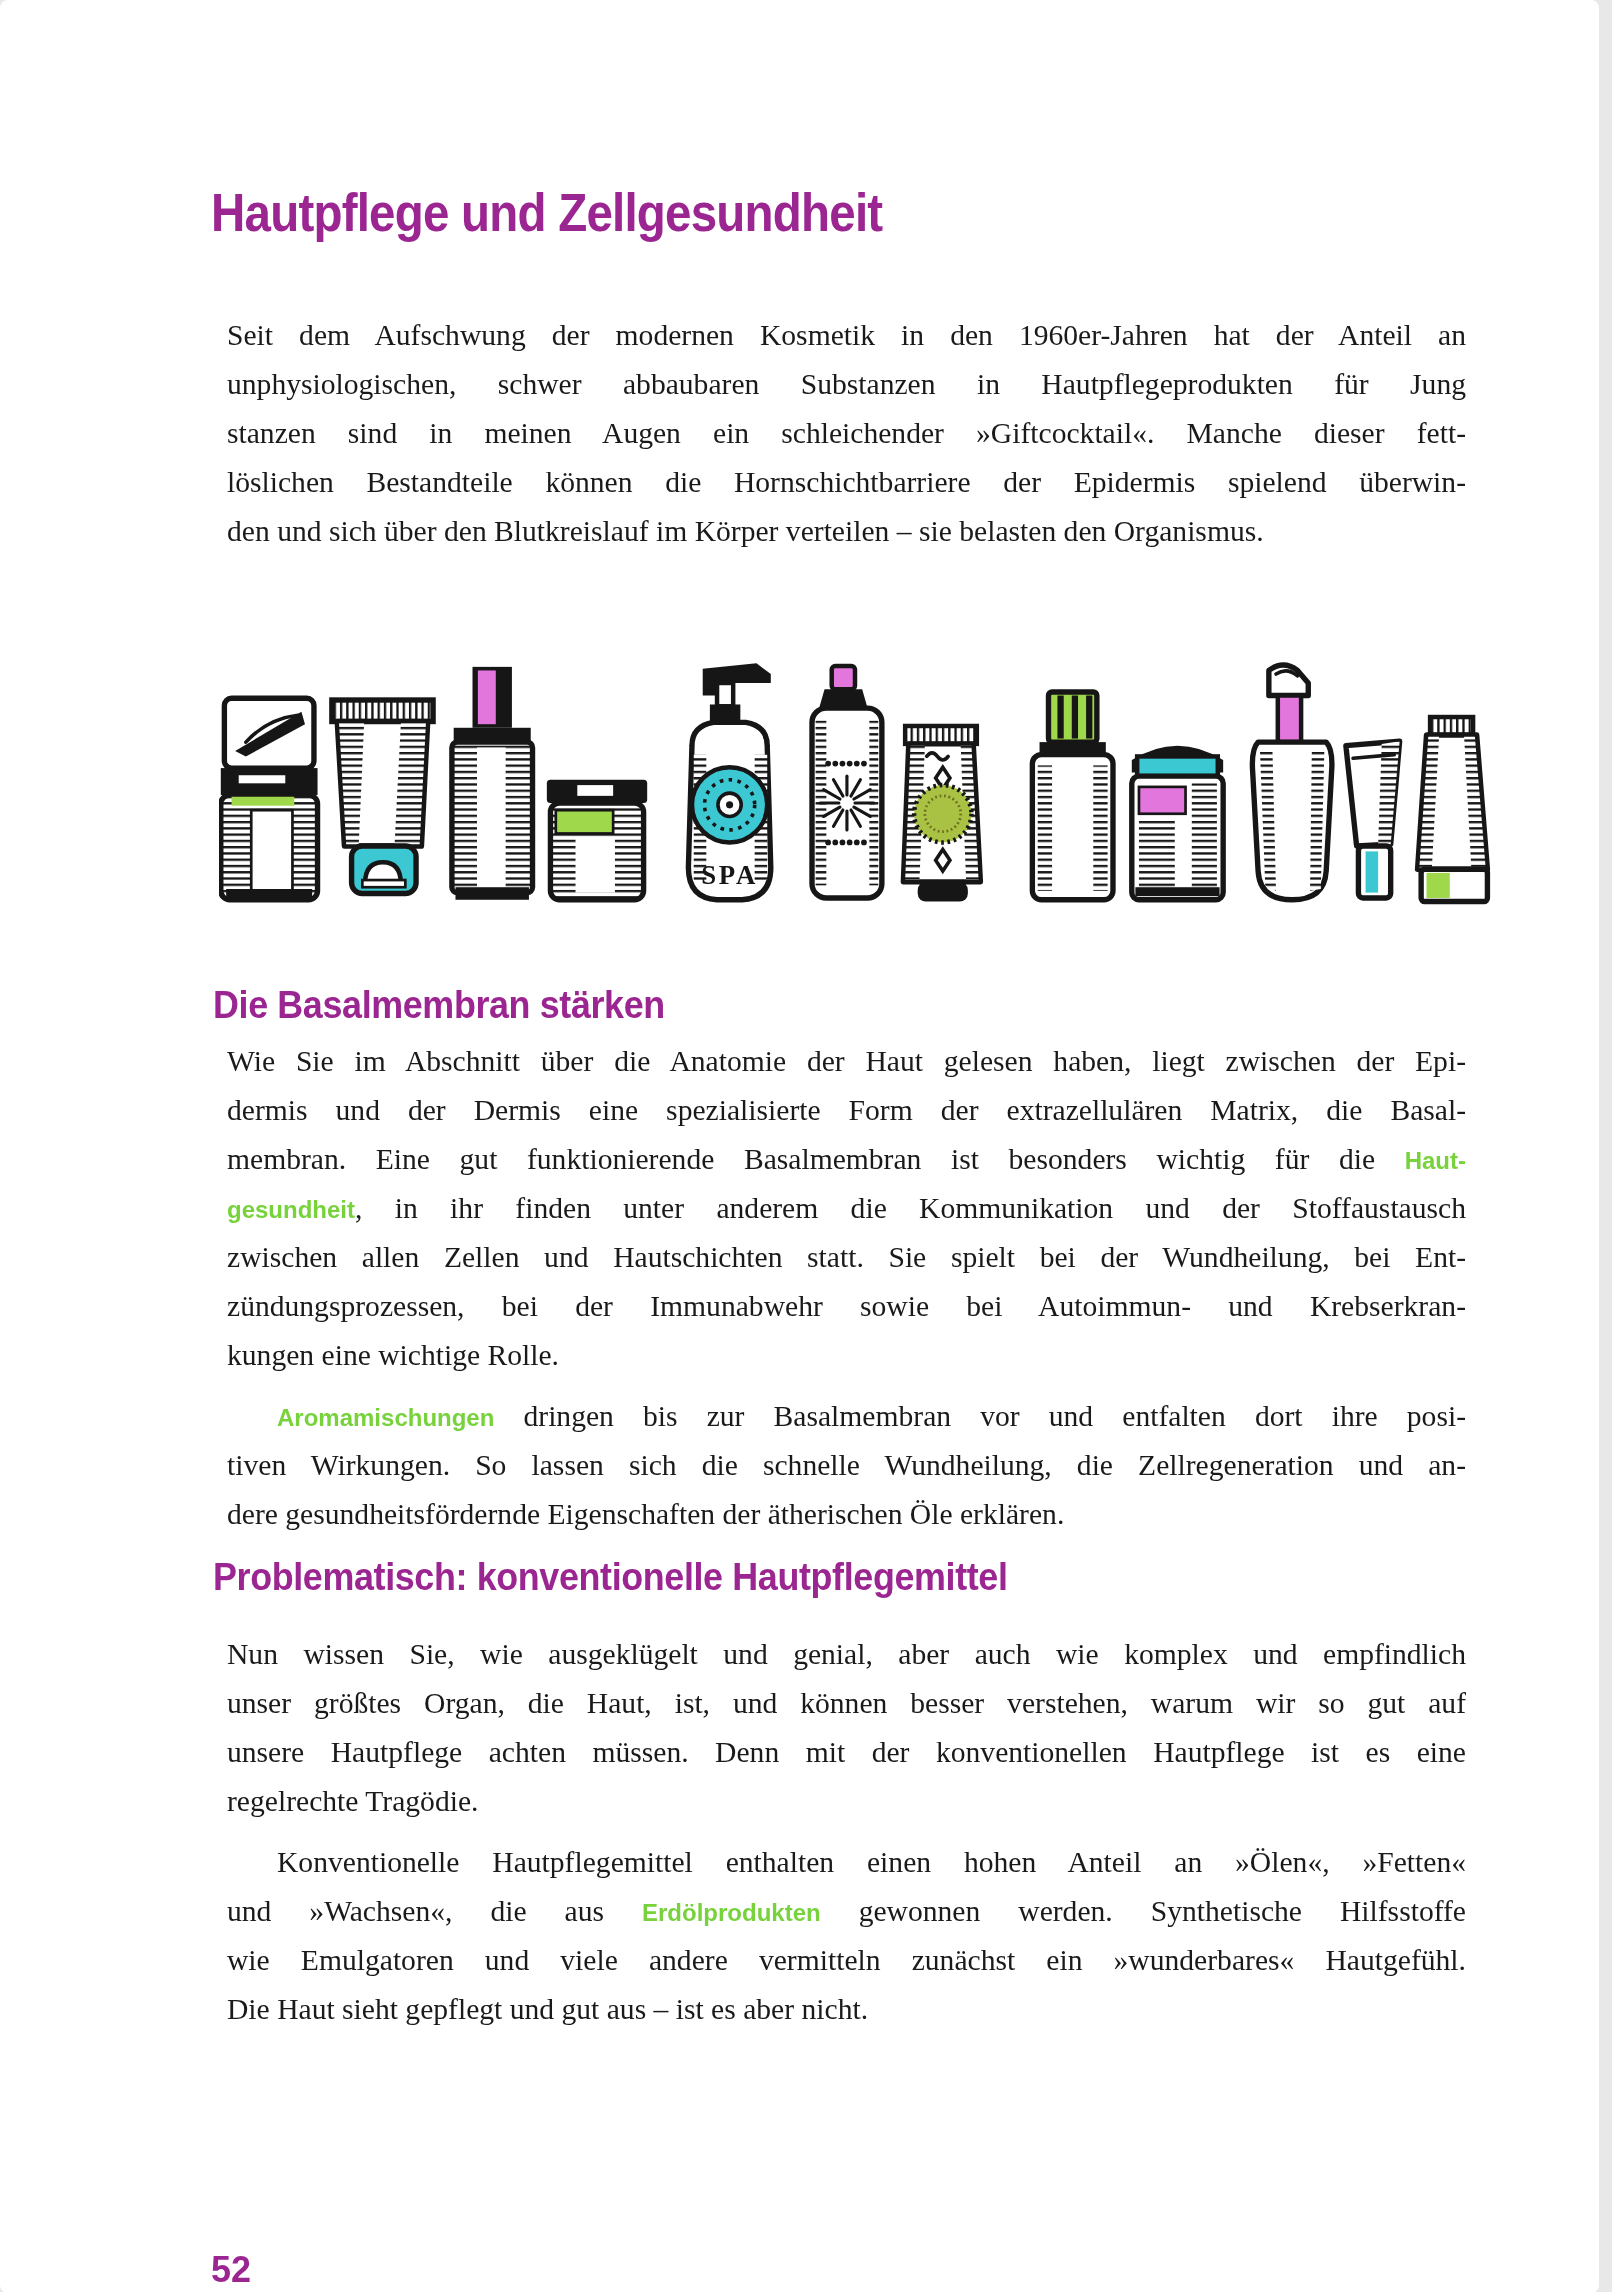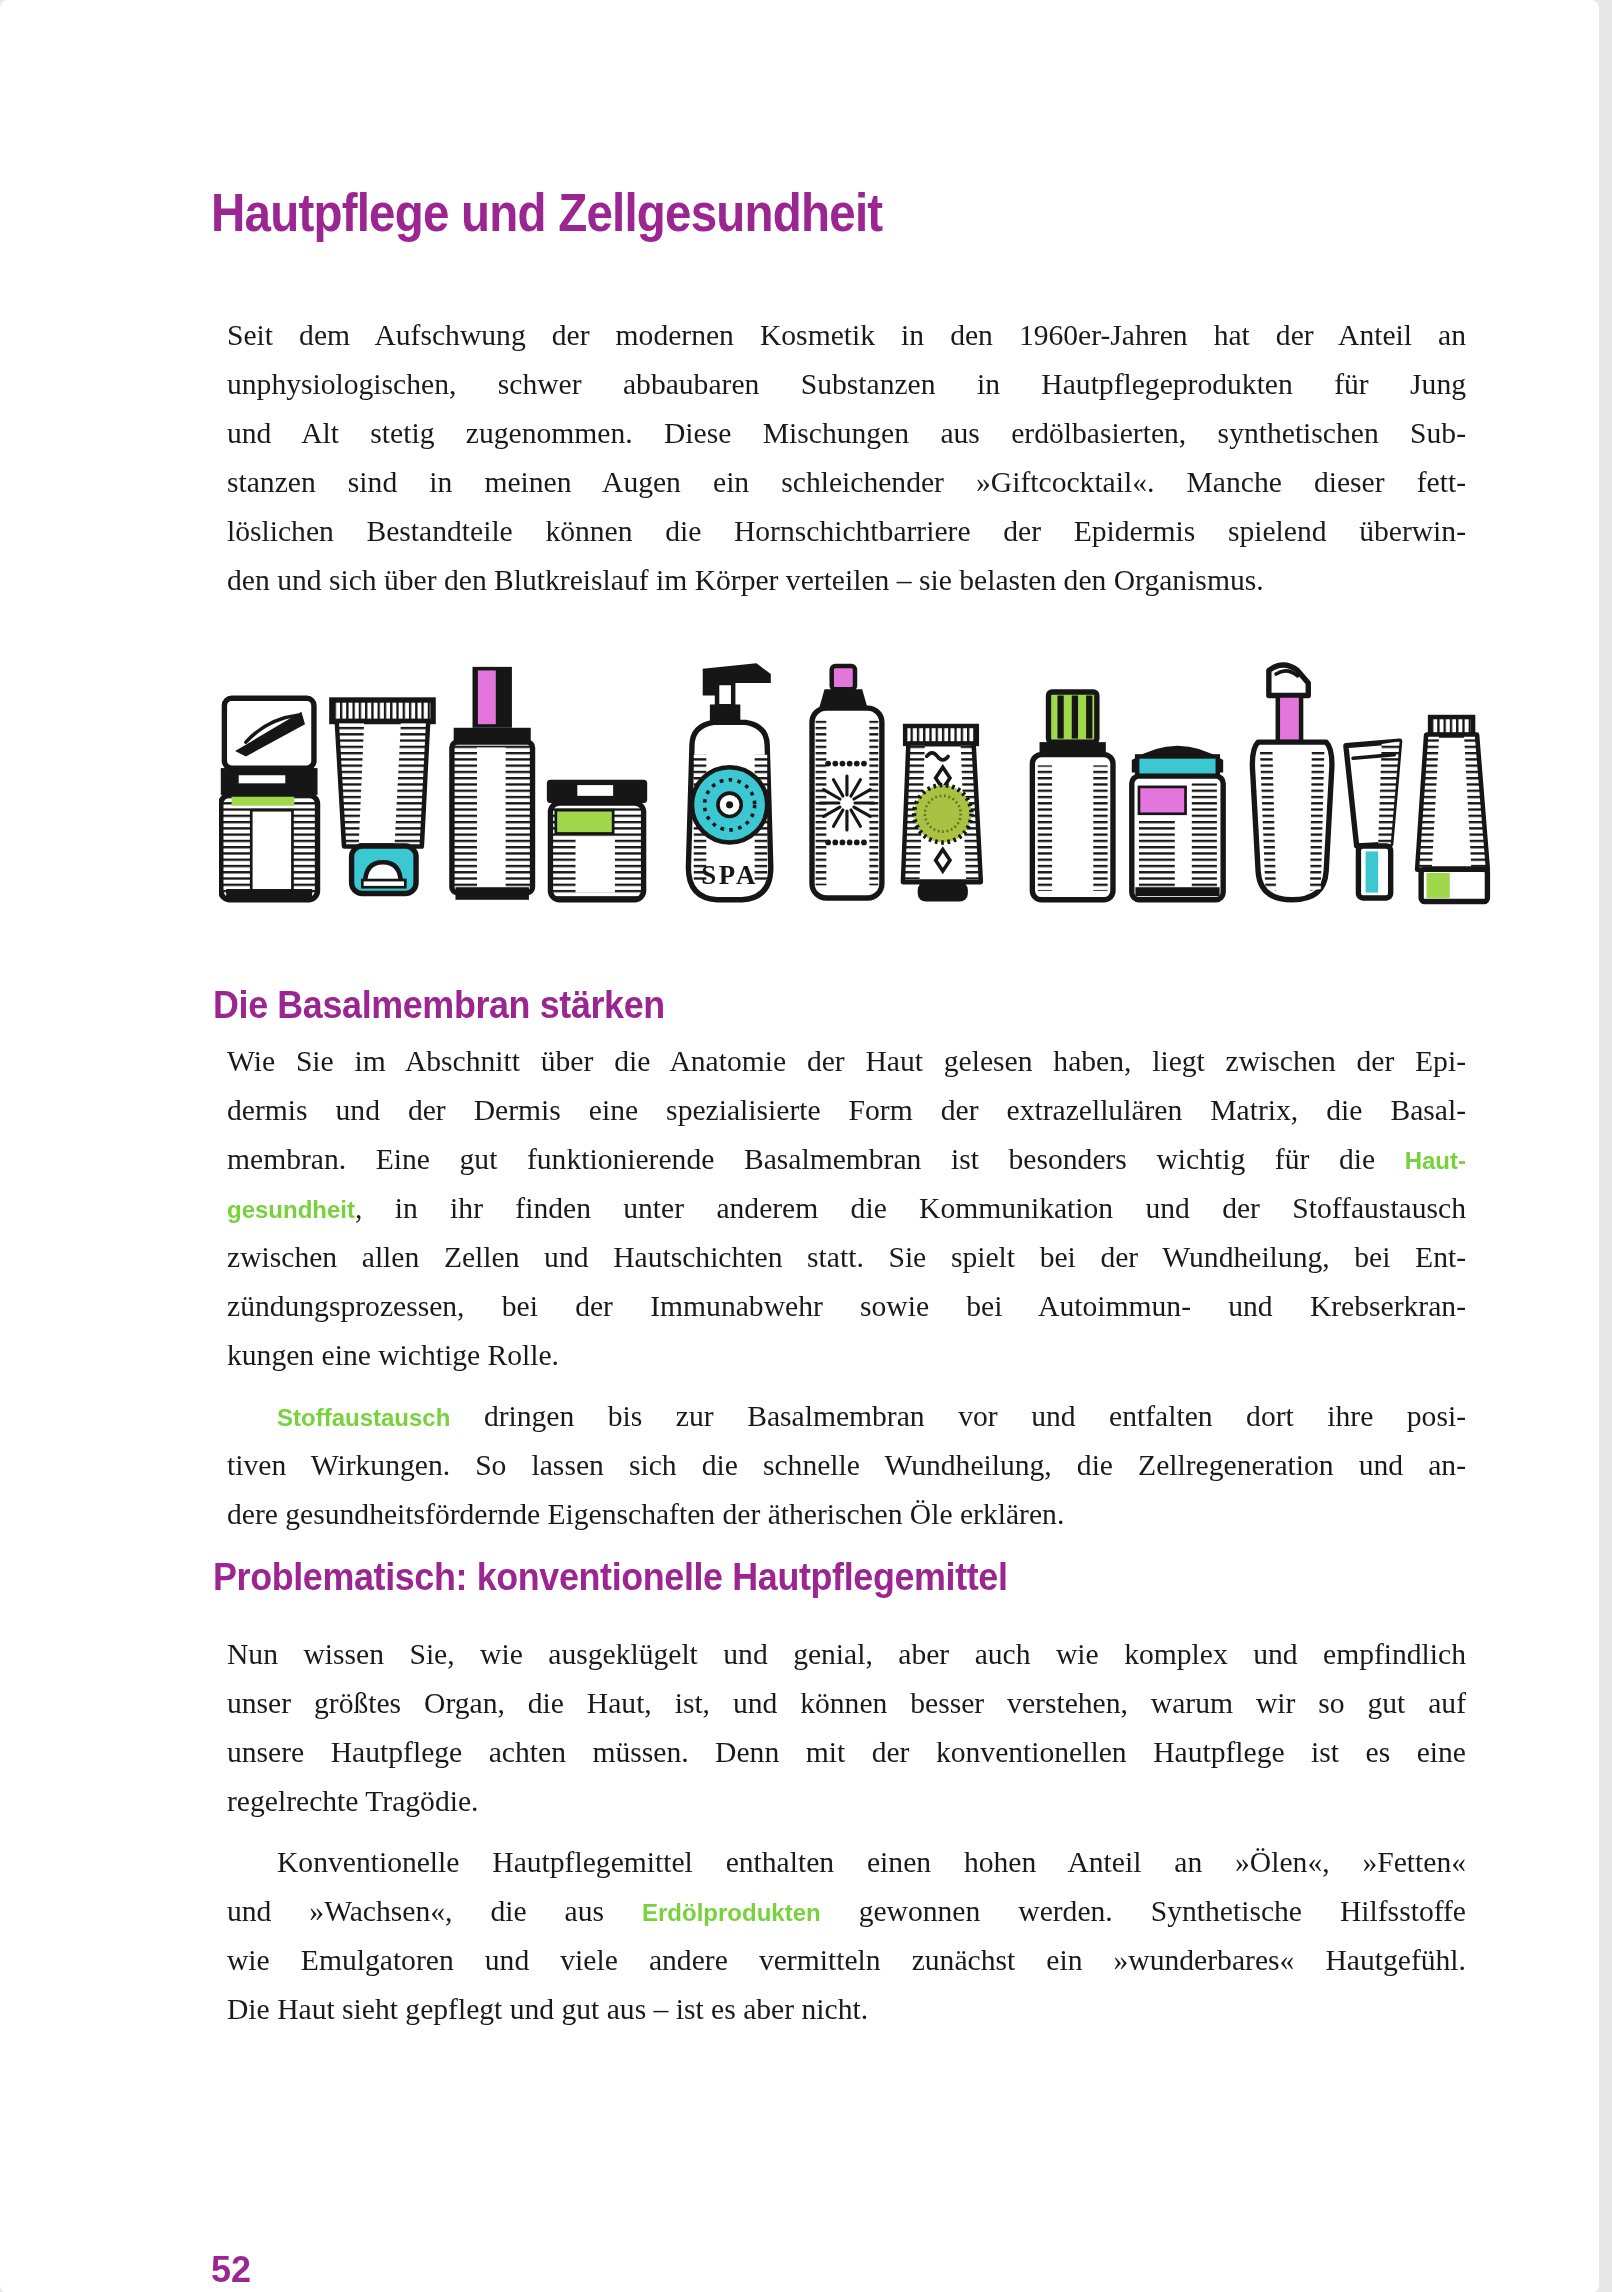--- a/index.html
+++ b/index.html
@@ -58,21 +58,20 @@
 <body>
 
 <div class="page">
 
   <h1 class="page-title">Hautpflege und Zellgesundheit</h1>
 
   <div class="body-block" style="top:299px">
       <div class="para">
         <div class="line"><span>Seit dem Aufschwung der modernen Kosmetik in den 1960er-Jahren hat der Anteil an</span></div>
         <div class="line"><span>unphysiologischen, schwer abbaubaren Substanzen in Hautpflegeprodukten für Jung</span></div>
-        <div class="line"><span>und Alt stetig zugenommen. Diese Mischungen aus erdölbasierten, synthetischen Sub-</span></div>
         <div class="line"><span>stanzen sind in meinen Augen ein schleichender »Giftcocktail«. Manche dieser fett-</span></div>
         <div class="line"><span>löslichen Bestandteile können die Hornschichtbarriere der Epidermis spielend überwin-</span></div>
         <div class="line last"><span>den und sich über den Blutkreislauf im Körper verteilen – sie belasten den Organismus.</span></div>
       </div>
     </div>
 
   <div class="illustration">
     <svg viewBox="0 0 1420 290" width="1272" height="260">
       <defs>
         <pattern id="hz" patternUnits="userSpaceOnUse" width="6" height="7">
@@ -242,21 +241,21 @@
       <div class="para">
         <div class="line"><span>Wie Sie im Abschnitt über die Anatomie der Haut gelesen haben, liegt zwischen der Epi-</span></div>
         <div class="line"><span>dermis und der Dermis eine spezialisierte Form der extrazellulären Matrix, die Basal-</span></div>
         <div class="line"><span>membran. Eine gut funktionierende Basalmembran ist besonders wichtig für die </span><span class="hl">Haut-</span></div>
         <div class="line"><span class="hl">gesundheit</span><span>, in ihr finden unter anderem die Kommunikation und der Stoffaustausch</span></div>
         <div class="line"><span>zwischen allen Zellen und Hautschichten statt. Sie spielt bei der Wundheilung, bei Ent-</span></div>
         <div class="line"><span>zündungsprozessen, bei der Immunabwehr sowie bei Autoimmun- und Krebserkran-</span></div>
         <div class="line last"><span>kungen eine wichtige Rolle.</span></div>
       </div>
       <div class="para">
-        <div class="line indent"><span class="hl">Stoffaustausch</span><span> dringen bis zur Basalmembran vor und entfalten dort ihre posi-</span></div>
+        <div class="line indent"><span class="hl">Aromamischungen</span><span> dringen bis zur Basalmembran vor und entfalten dort ihre posi-</span></div>
         <div class="line"><span>tiven Wirkungen. So lassen sich die schnelle Wundheilung, die Zellregeneration und an-</span></div>
         <div class="line last"><span>dere gesundheitsfördernde Eigenschaften der ätherischen Öle erklären.</span></div>
       </div>
     </div>
 
   <h2 class="section-heading" style="top:1557px">Problematisch: konventionelle Hautpflegemittel</h2>
 
   <div class="body-block" style="top:1618px">
       <div class="para">
         <div class="line"><span>Nun wissen Sie, wie ausgeklügelt und genial, aber auch wie komplex und empfindlich</span></div>

